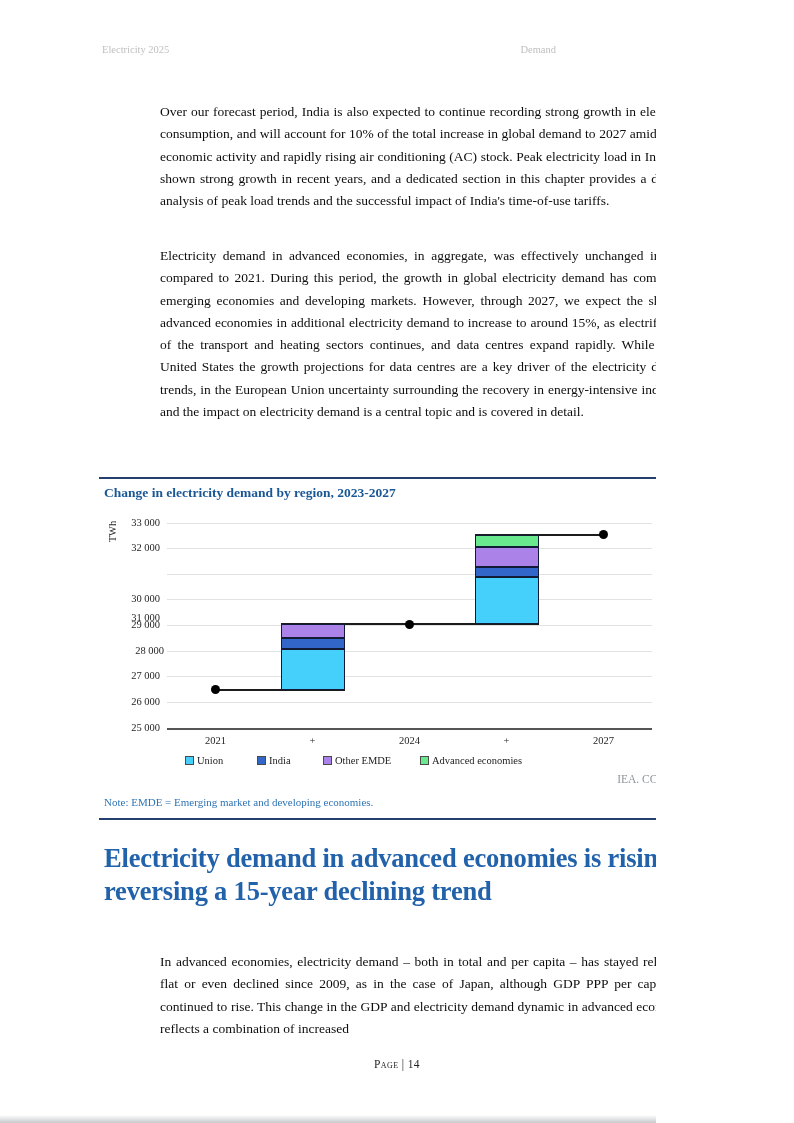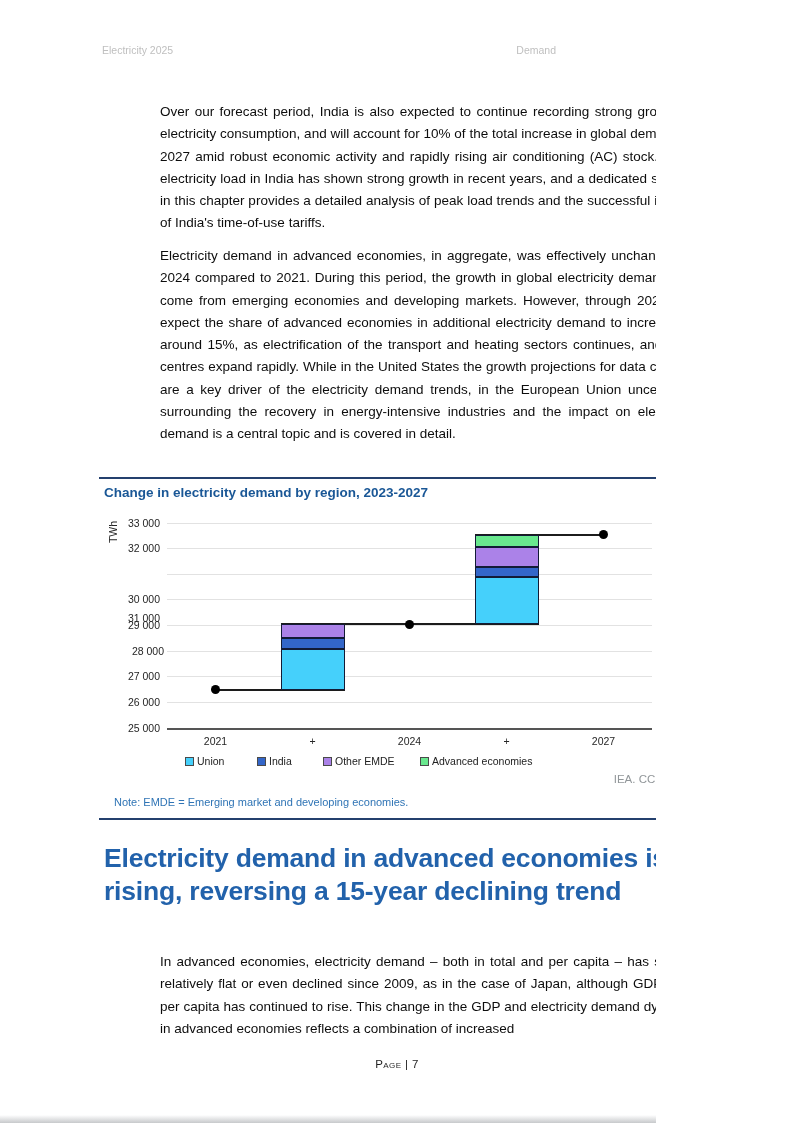--- a/index.html
+++ b/index.html
@@ -4,21 +4,21 @@
 <style>
   :root{
     --heading:#2262ab;
     --figtitle:#1a5796;
     --note:#2f74b5;
     --rule:#24406e;
   }
   html,body{margin:0;padding:0;background:#ffffff;}
   .page{
     position:relative;width:656px;height:1123px;background:#fff;
-    font-family:Liberation Sans, sans-serif;color:#111;overflow:hidden;
+    font-family:Liberation Serif, serif;color:#111;overflow:hidden;
   }
   .hdr{position:absolute;top:44px;font-size:10.5px;color:#bfbfbf;}
   .hdr-left{left:102px;}
   .hdr-right{right:100px;}
   .para{
     position:absolute;left:160px;width:534px;
     font-size:13.5px;line-height:22.3px;text-align:justify;color:#0d0d0d;
   }
   #p1{top:101px;}
   #p2{top:245px;}
@@ -40,21 +40,21 @@
   .xtick{position:absolute;text-align:center;font-size:10.5px;color:#262626;}
   .gridline{position:absolute;height:1px;background:#e2e2e2;}
   .axisline{position:absolute;height:2px;background:#555555;}
   .connector{position:absolute;height:2px;background:#1c1c1c;}
   .seg{position:absolute;box-sizing:border-box;border:1px solid #121b36;}
   .dot{position:absolute;width:9px;height:9px;border-radius:50%;background:#000;}
   .legend{position:absolute;left:0;top:278px;width:598px;height:14px;}
   .legend-item{position:absolute;top:0;display:flex;align-items:center;gap:3px;font-size:10.5px;color:#222;white-space:nowrap;}
   .swatch{width:7px;height:7px;border:1px solid #4a4a4a;display:inline-block;box-sizing:content-box;}
   .figure-credit{position:absolute;right:1px;top:296px;font-size:11.5px;color:#919699;}
-  .figure-note{position:absolute;left:5px;top:319px;font-size:11px;color:var(--note);margin-left:10px;}
+  .figure-note{position:absolute;left:5px;top:319px;font-size:11px;color:var(--note);}
   
   .footer{
     position:absolute;left:0;top:1058px;width:794px;text-align:center;
     font-size:11.5px;color:#1f1f1f;font-variant:small-caps;letter-spacing:0.4px;
   }
   .side-credit{position:absolute;left:701px;top:1092px;width:0;height:0;}
   .side-credit span{
     display:inline-block;transform:rotate(-90deg);transform-origin:0 0;
     font-size:8px;color:#a8adb0;white-space:nowrap;letter-spacing:0.4px;
   }
@@ -137,20 +137,20 @@
       </div>
 
     <div class="figure-credit">IEA. CC BY 4.0.</div>
     <div class="figure-note">Note: EMDE = Emerging market and developing economies.</div>
     <div class="figure-rule rule-bottom"></div>
   </div>
 
   <div class="section-heading">Electricity demand in advanced economies is rising, reversing a 15-year declining trend</div>
   <div class="para" id="p3">In advanced economies, electricity demand – both in total and per capita – has stayed relatively flat or even declined since 2009, as in the case of Japan, although GDP PPP per capita has continued to rise. This change in the GDP and electricity demand dynamic in advanced economies reflects a combination of increased</div>
 
-  <div class="footer">Page | 7</div>
+  <div class="footer">Page | 14</div>
 
   <div class="side-credit">
     <span>IEA. CC BY 4.0.</span>
   </div>
 
   <div class="page-edge"></div>
 </div>
 
 </body></html>

